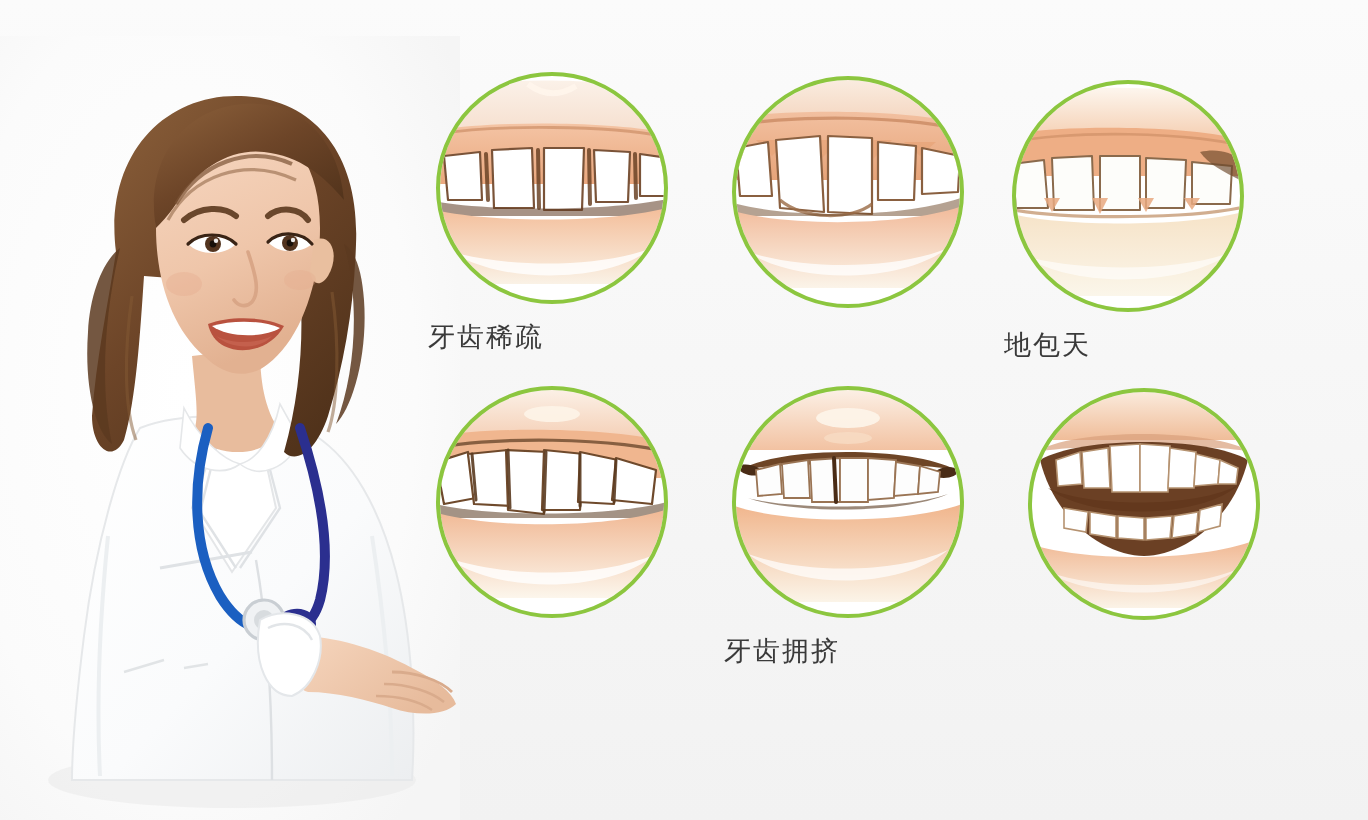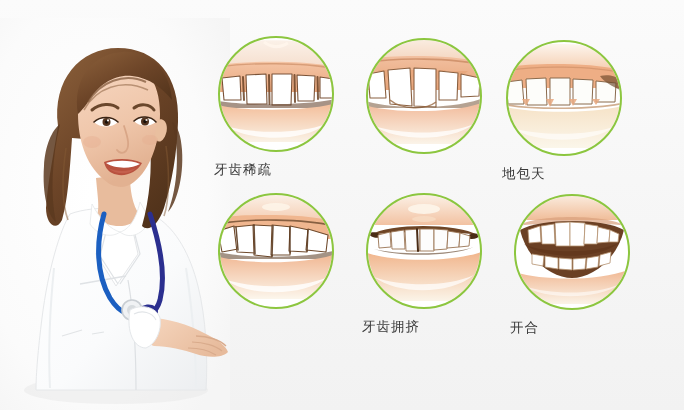--- a/index.html
+++ b/index.html
@@ -524,17 +524,16 @@
               <path d="M71 62 L 83 60 L 82 71 L 70 73 Z"></path>
               <path d="M84 59 L 95 56 L 94 67 L 83 70 Z"></path>
             </g>
 
             <path d="M-6 74 C 20 86, 94 86, 120 70 L 120 108 L -6 108 Z" fill="url(#g5l)"></path>
             <path d="M8 90 C 34 99, 80 99, 104 88 C 82 104, 30 104, 8 90 Z" fill="#ffffff" opacity="0.55"></path>
           </svg>
         </div>
         <div class="ring"></div>
       </div>
-      <div class="case-label">开合</div>
     </div>
 
   </div>
 </div>
 
 </body></html>

